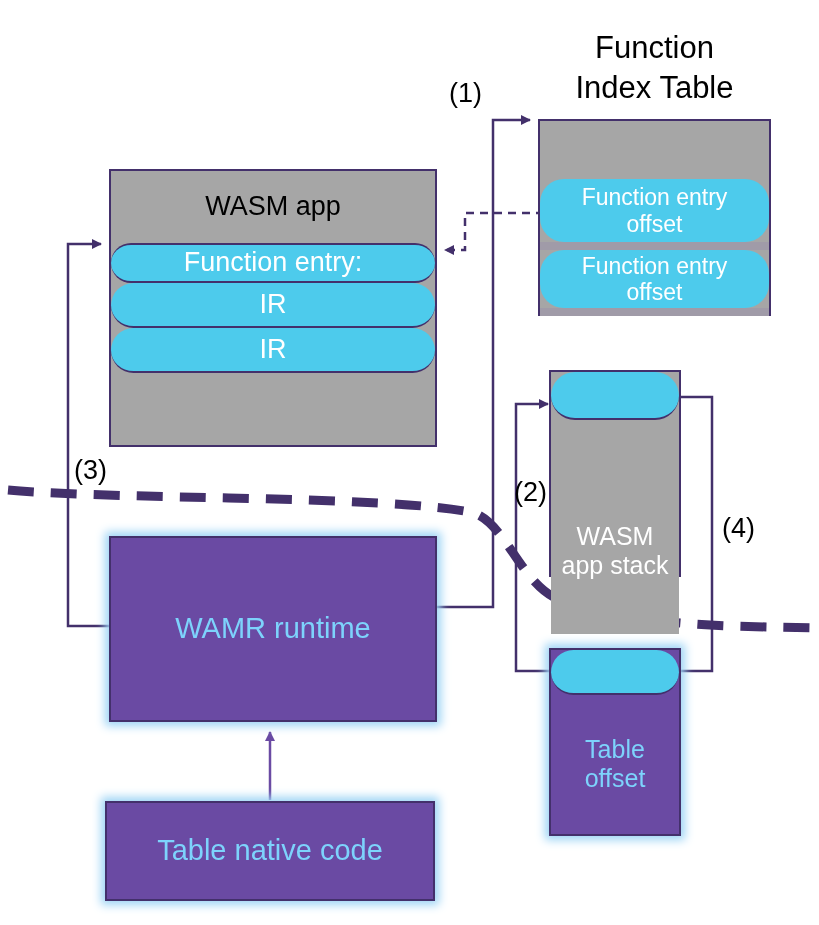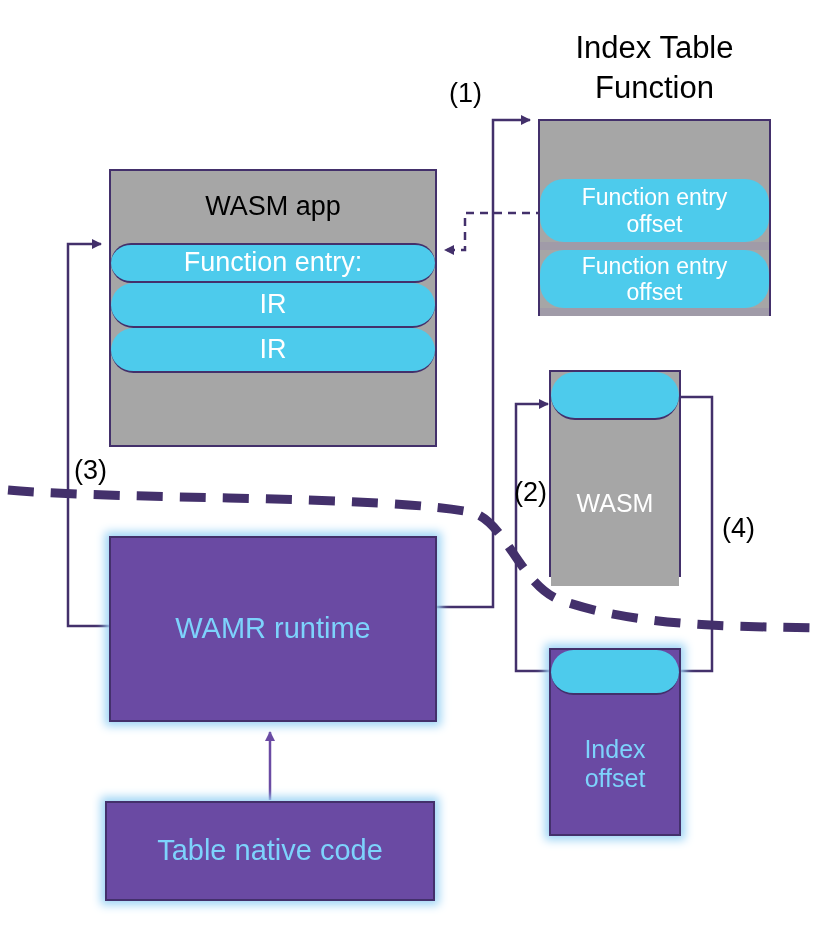--- a/index.html
+++ b/index.html
@@ -102,22 +102,22 @@
     <g>
       <path d="M270,800 L270,732" fill="none" stroke="#6A4AA3" stroke-width="2.5" marker-end="url(#arrowU)"></path>
     </g>
 
     <g>
       <path d="M8,490 C120,500 380,495 470,512 C505,519 520,585 560,600 C640,628 740,626 815,628" fill="none" stroke="#43306B" stroke-width="9" stroke-linecap="butt" stroke-dasharray="26,17"></path>
     </g>
   </svg>
 
   <div class="title" style="left:538px; top:28px; width:233px;">
+    <div>Function</div>
     <div>Index Table</div>
-    <div>Function</div>
   </div>
 
   <div class="steplabel" style="left:449px; top:78px;">(1)</div>
   <div class="steplabel" style="left:514px; top:477px;">(2)</div>
   <div class="steplabel" style="left:74px; top:455px;">(3)</div>
   <div class="steplabel" style="left:722px; top:513px;">(4)</div>
 
   <div class="box b-outline" style="left:538px; top:119px; width:233px; height:197px; padding:0; display:block; background:#A6A6A6;">
     <div class="box gray" style="left:0; top:0; width:100%; height:58px; position:relative;"></div>
 
@@ -147,29 +147,30 @@
       <span>IR</span>
     </div>
     <div class="box cyan" style="position:relative; width:100%; height:45px; font-size:27px; border-bottom:2.5px solid #43306B;">
       <span>IR</span>
     </div>
     <div class="box gray" style="position:relative; width:100%; height:58px;"></div>
   </div>
 
   <div class="box b-outline" style="left:549px; top:370px; width:132px; height:207px; display:block; padding:0; background:#A6A6A6;">
     <div class="box cyan" style="position:relative; width:100%; height:48px; border-bottom:2.5px solid #43306B;"></div>
-    <div class="box gray" style="position:relative; width:100%; height:166px; font-size:25px; color:#ffffff; flex-direction:column;">
+    <div class="box gray" style="position:relative; width:100%; height:166px; font-size:25px; color:#ffffff; flex-direction:column;margin-top:48px;">
       <div>WASM</div>
+      <div>app stack</div>
     </div>
   </div>
 
   <div class="box b-outline glow" style="left:549px; top:648px; width:132px; height:188px; display:block; padding:0; background:#6A4AA3;">
     <div class="box cyan" style="position:relative; width:100%; height:45px; border-bottom:2.5px solid #43306B;"></div>
     <div class="box purple" style="position:relative; width:100%; height:138px; font-size:25px; flex-direction:column;">
-      <div>Index</div>
+      <div>Table</div>
       <div>offset</div>
     </div>
   </div>
 
   <div class="box b-outline glow purple" style="left:109px; top:536px; width:328px; height:186px; font-size:29px;">
     <span>WAMR runtime</span>
   </div>
 
   <div class="box b-outline glow purple" style="left:105px; top:801px; width:330px; height:100px; font-size:29px;">
     <span>Table native code</span>

